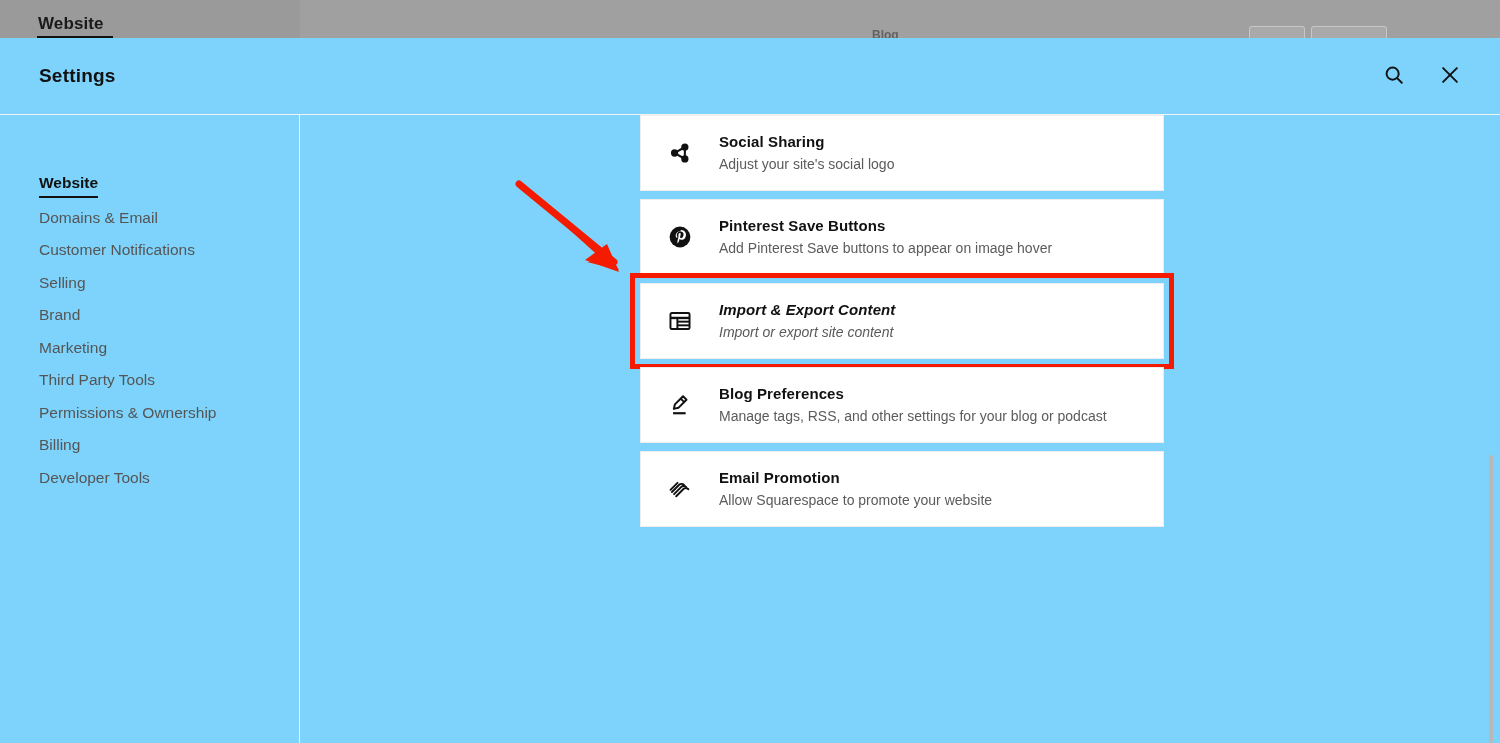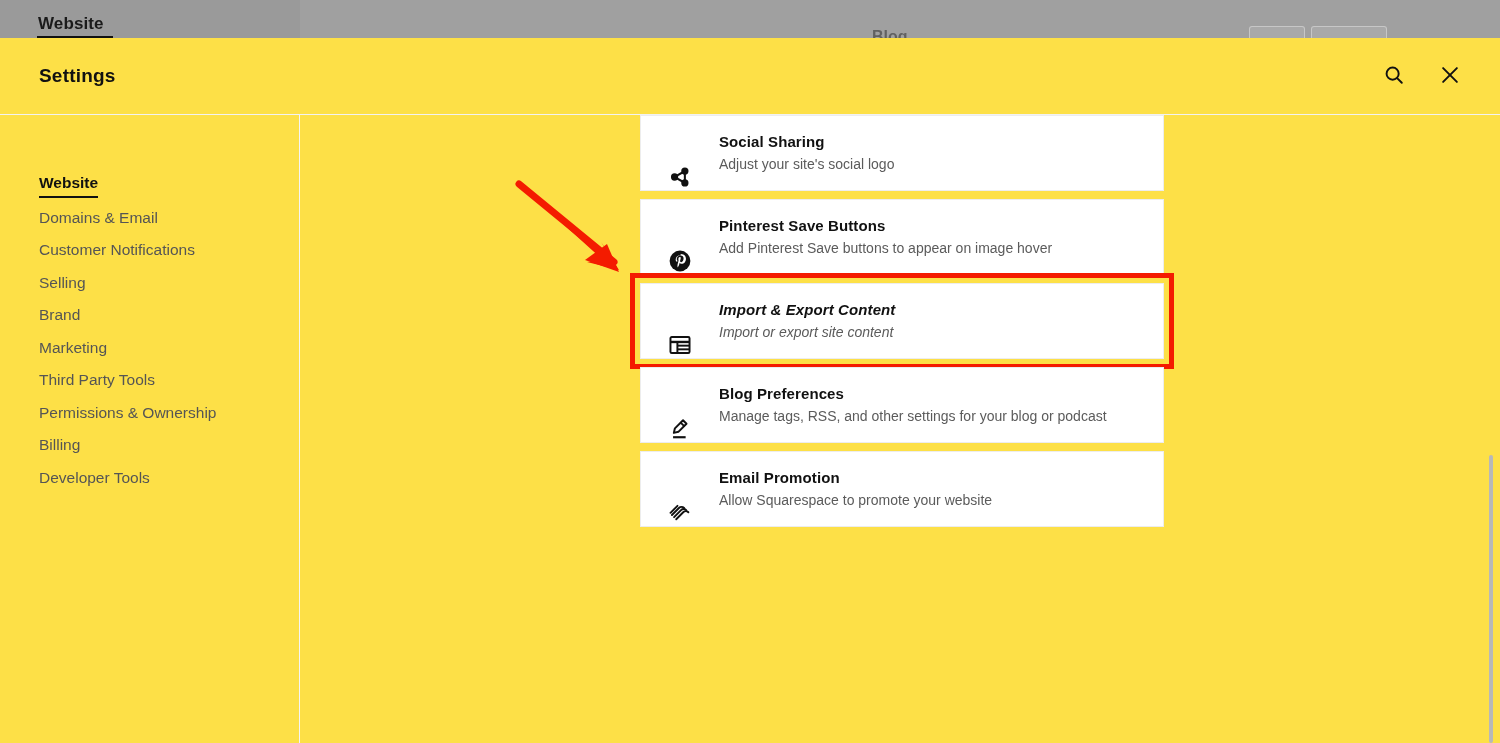--- a/index.html
+++ b/index.html
@@ -25,36 +25,36 @@
     position: absolute; left: 38px; top: 14px;
     font-size: 17px; font-weight: 700; color: #1a1a1a;
     letter-spacing: .1px;
   }
   .bg-website-underline {
     position: absolute; left: 37px; top: 36px; width: 76px; height: 3px;
     background: #111;
   }
   .bg-blog {
     position: absolute; left: 872px; top: 28px;
-    font-size: 16px; font-weight: 700; color: #4c4c4c;
+    font-size: 12px; font-weight: 700; color: #4c4c4c;
     opacity: .75;
   }
   .bg-btn {
     position: absolute; top: 26px; height: 22px;
     border: 1px solid rgba(255,255,255,.35);
     border-radius: 3px; background: rgba(255,255,255,.10);
   }
   .bg-btn.one { left: 1249px; width: 56px; }
   .bg-btn.two { left: 1311px; width: 76px; }
 
   
   .panel {
     position: absolute; left: 0; top: 38px;
     width: 1500px; height: 705px;
-    background: #fde047;
+    background: #7dd3fc;
   }
   .panel-header {
     position: relative; height: 77px;
     border-bottom: 1px solid #f2f2f2;
   }
   .panel-title {
     position: absolute; left: 39px; top: 27px;
     font-size: 19px; font-weight: 700; color: #111; letter-spacing: .2px;
   }
   .header-actions {
@@ -85,21 +85,21 @@
   .content-spacer { flex: 0 0 340px; }
 
   .cards {
     flex: 1 1 auto; padding-top: 0;
     max-width: 524px; margin-left: 0;
   }
   .card {
     position: relative;
     border: 1px solid #ededed;
     background: #fff;
-    display: flex; align-items: flex-end;
+    display: flex; align-items: center;
     padding: 0 22px 0 0;
     min-height: 76px;
     margin-bottom: 8px;
     cursor: pointer;
   }
   .card-icon {
     flex: 0 0 78px; display: flex; align-items: center; justify-content: center;
     color: #111;
   }
   .card-text { padding: 15px 0; }

